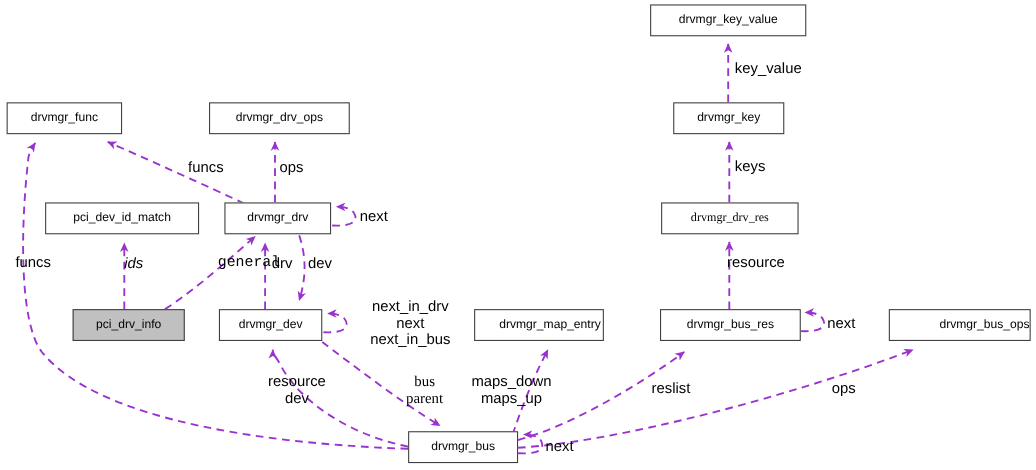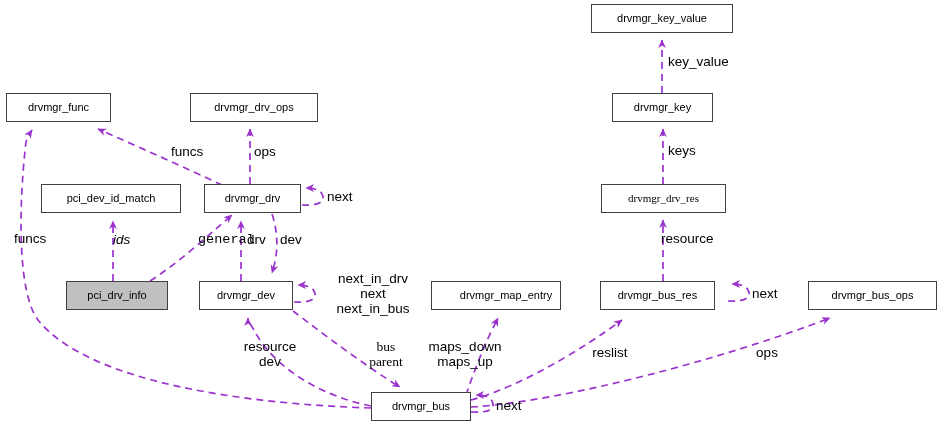--- a/index.html
+++ b/index.html
@@ -132,27 +132,27 @@
       </div>
       <div class="node-box" style="left: 601px; top: 184px; width: 125px; height: 29px; font-family: Liberation Serif, serif;">
         <span>drvmgr_drv_res</span>
       </div>
       <div class="node-box highlight" style="left: 66px; top: 281px; width: 102px; height: 29px;">
         <span>pci_drv_info</span>
       </div>
       <div class="node-box" style="left: 199px; top: 281px; width: 94px; height: 29px;">
         <span>drvmgr_dev</span>
       </div>
-      <div class="node-box" style="left: 431px; top: 281px; width: 130px; height: 29px; padding-left: 20px;">
+      <div class="node-box" style="left: 431px; top: 281px; width: 118px; height: 29px; padding-left: 20px;">
         <span>drvmgr_map_entry</span>
       </div>
-      <div class="node-box" style="left: 600px; top: 281px; width: 115px; height: 29px;">
+      <div class="node-box" style="left: 600px; top: 281px; width: 128px; height: 29px;">
         <span>drvmgr_bus_res</span>
       </div>
-      <div class="node-box" style="left: 808px; top: 281px; width: 129px; height: 29px;">
+      <div class="node-box" style="left: 808px; top: 281px; width: 129px; height: 29px; justify-content: flex-end;">
         <span>drvmgr_bus_ops</span>
       </div>
       <div class="node-box" style="left: 371px; top: 392px; width: 100px; height: 29px;">
         <span>drvmgr_bus</span>
       </div>
     </div>
   <div id="labels-layer">
       <div class="edge-label" style="left: 668px; top: 55px; text-align: left;">key_value</div>
       <div class="edge-label" style="left: 668px; top: 144px; text-align: left;">keys</div>
       <div class="edge-label" style="left: 661px; top: 232px; text-align: left;">resource</div>

